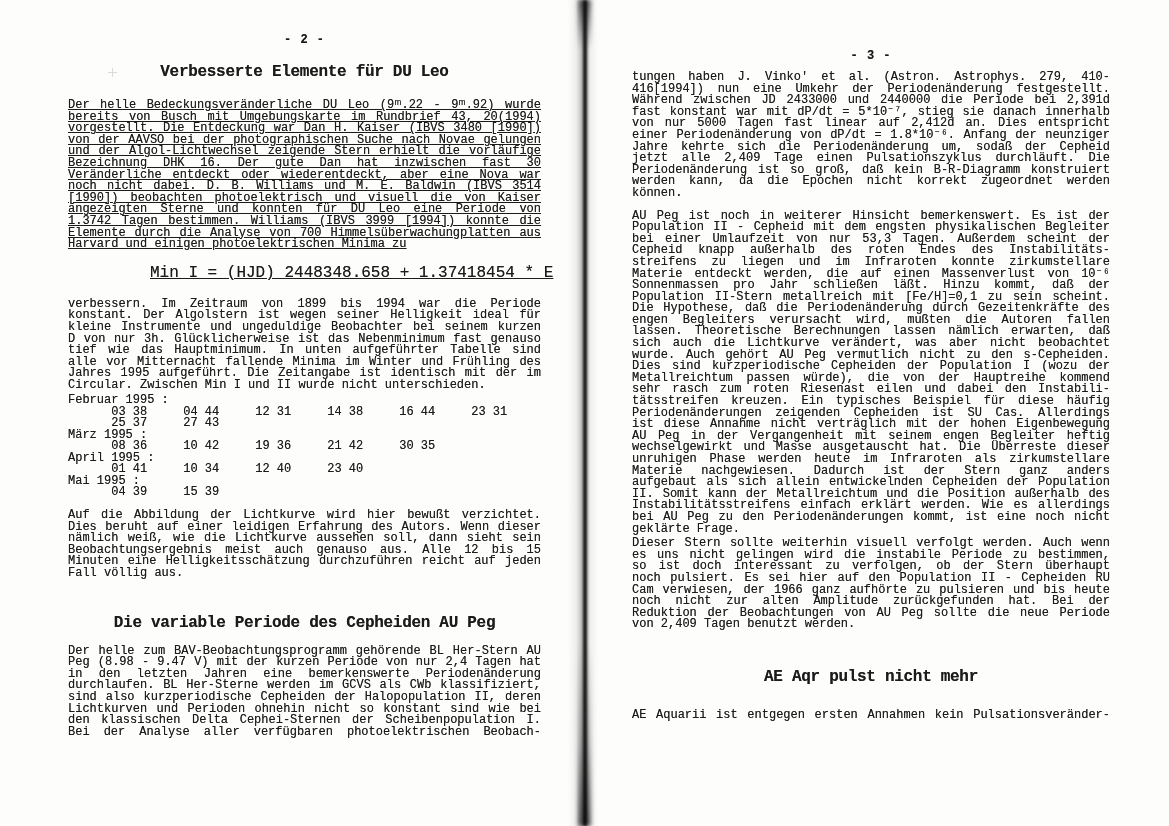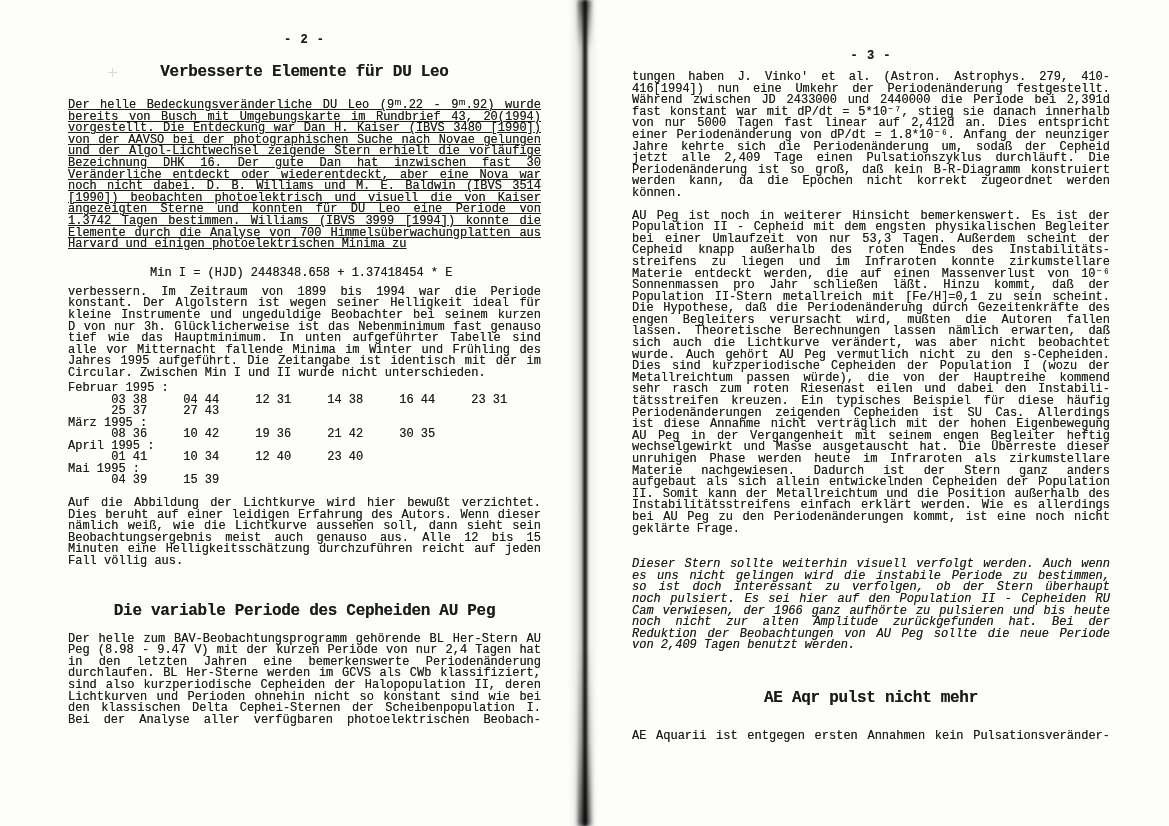--- a/index.html
+++ b/index.html
@@ -39,24 +39,25 @@
     text-align-last: justify;
     -moz-text-align-last: justify;
   }
   .line.last { text-align-last: left; -moz-text-align-last: left; }
   .tline {
     font-size: 12px;
     line-height: 11.5px;
     white-space: pre;
   }
   .block.formula {
-    font-size: 12px;
+    font-size: 16px;
     line-height: 12px;
     white-space: pre;
     padding-left: 82px;
+    text-decoration: underline;
   }
 
   
   #spine { position: absolute; left: 568px; top: 0; width: 38px; height: 826px; }
   #spine .soft {
     position: absolute; inset: 0;
     background: linear-gradient(90deg,
       rgba(0,0,0,0) 0%,
       rgba(90,90,90,0.10) 22%,
       rgba(70,70,70,0.38) 38%,
@@ -107,21 +108,21 @@
         <div class="line">Bezeichnung DHK 16. Der gute Dan hat inzwischen fast 30</div>
         <div class="line">Veränderliche entdeckt oder wiederentdeckt, aber eine Nova war</div>
         <div class="line">noch nicht dabei. D. B. Williams und M. E. Baldwin (IBVS 3514</div>
         <div class="line">[1990]) beobachten photoelektrisch und visuell die von Kaiser</div>
         <div class="line">angezeigten Sterne und konnten für DU Leo eine Periode von</div>
         <div class="line">1.3742 Tagen bestimmen. Williams (IBVS 3999 [1994]) konnte die</div>
         <div class="line">Elemente durch die Analyse von 700 Himmelsüberwachungplatten aus</div>
         <div class="line last">Harvard und einigen photoelektrischen Minima zu</div>
       </div>
       <div class="block formula" style="margin-top: 16px;">Min I = (HJD) 2448348.658 + 1.37418454 * E</div>
-      <div class="block para" style="margin-top: 8px;">
+      <div class="block para" style="margin-top: 20px;">
         <div class="line">verbessern. Im Zeitraum von 1899 bis 1994 war die Periode</div>
         <div class="line">konstant. Der Algolstern ist wegen seiner Helligkeit ideal für</div>
         <div class="line">kleine Instrumente und ungeduldige Beobachter bei seinem kurzen</div>
         <div class="line">D von nur 3h. Glücklicherweise ist das Nebenminimum fast genauso</div>
         <div class="line">tief wie das Hauptminimum. In unten aufgeführter Tabelle sind</div>
         <div class="line">alle vor Mitternacht fallende Minima im Winter und Frühling des</div>
         <div class="line">Jahres 1995 aufgeführt. Die Zeitangabe ist identisch mit der im</div>
         <div class="line last">Circular. Zwischen Min I und II wurde nicht unterschieden.</div>
       </div>
       <div class="block table" style="margin-top: 4px;">
@@ -202,21 +203,21 @@
         <div class="line">AU Peg in der Vergangenheit mit seinem engen Begleiter heftig</div>
         <div class="line">wechselgewirkt und Masse ausgetauscht hat. Die Überreste dieser</div>
         <div class="line">unruhigen Phase werden heute im Infraroten als zirkumstellare</div>
         <div class="line">Materie nachgewiesen. Dadurch ist der Stern ganz anders</div>
         <div class="line">aufgebaut als sich allein entwickelnden Cepheiden der Population</div>
         <div class="line">II. Somit kann der Metallreichtum und die Position außerhalb des</div>
         <div class="line">Instabilitätsstreifens einfach erklärt werden. Wie es allerdings</div>
         <div class="line">bei AU Peg zu den Periodenänderungen kommt, ist eine noch nicht</div>
         <div class="line last">geklärte Frage.</div>
       </div>
-      <div class="block para" style="margin-top: 24px; font-style: italic;">
+      <div class="block para" style="margin-top: 3px;">
         <div class="line">Dieser Stern sollte weiterhin visuell verfolgt werden. Auch wenn</div>
         <div class="line">es uns nicht gelingen wird die instabile Periode zu bestimmen,</div>
         <div class="line">so ist doch interessant zu verfolgen, ob der Stern überhaupt</div>
         <div class="line">noch pulsiert. Es sei hier auf den Population II - Cepheiden RU</div>
         <div class="line">Cam verwiesen, der 1966 ganz aufhörte zu pulsieren und bis heute</div>
         <div class="line">noch nicht zur alten Amplitude zurückgefunden hat. Bei der</div>
         <div class="line">Reduktion der Beobachtungen von AU Peg sollte die neue Periode</div>
         <div class="line last">von 2,409 Tagen benutzt werden.</div>
       </div>
       <div class="block heading" style="margin-top: 40px;">AE Aqr pulst nicht mehr</div>

